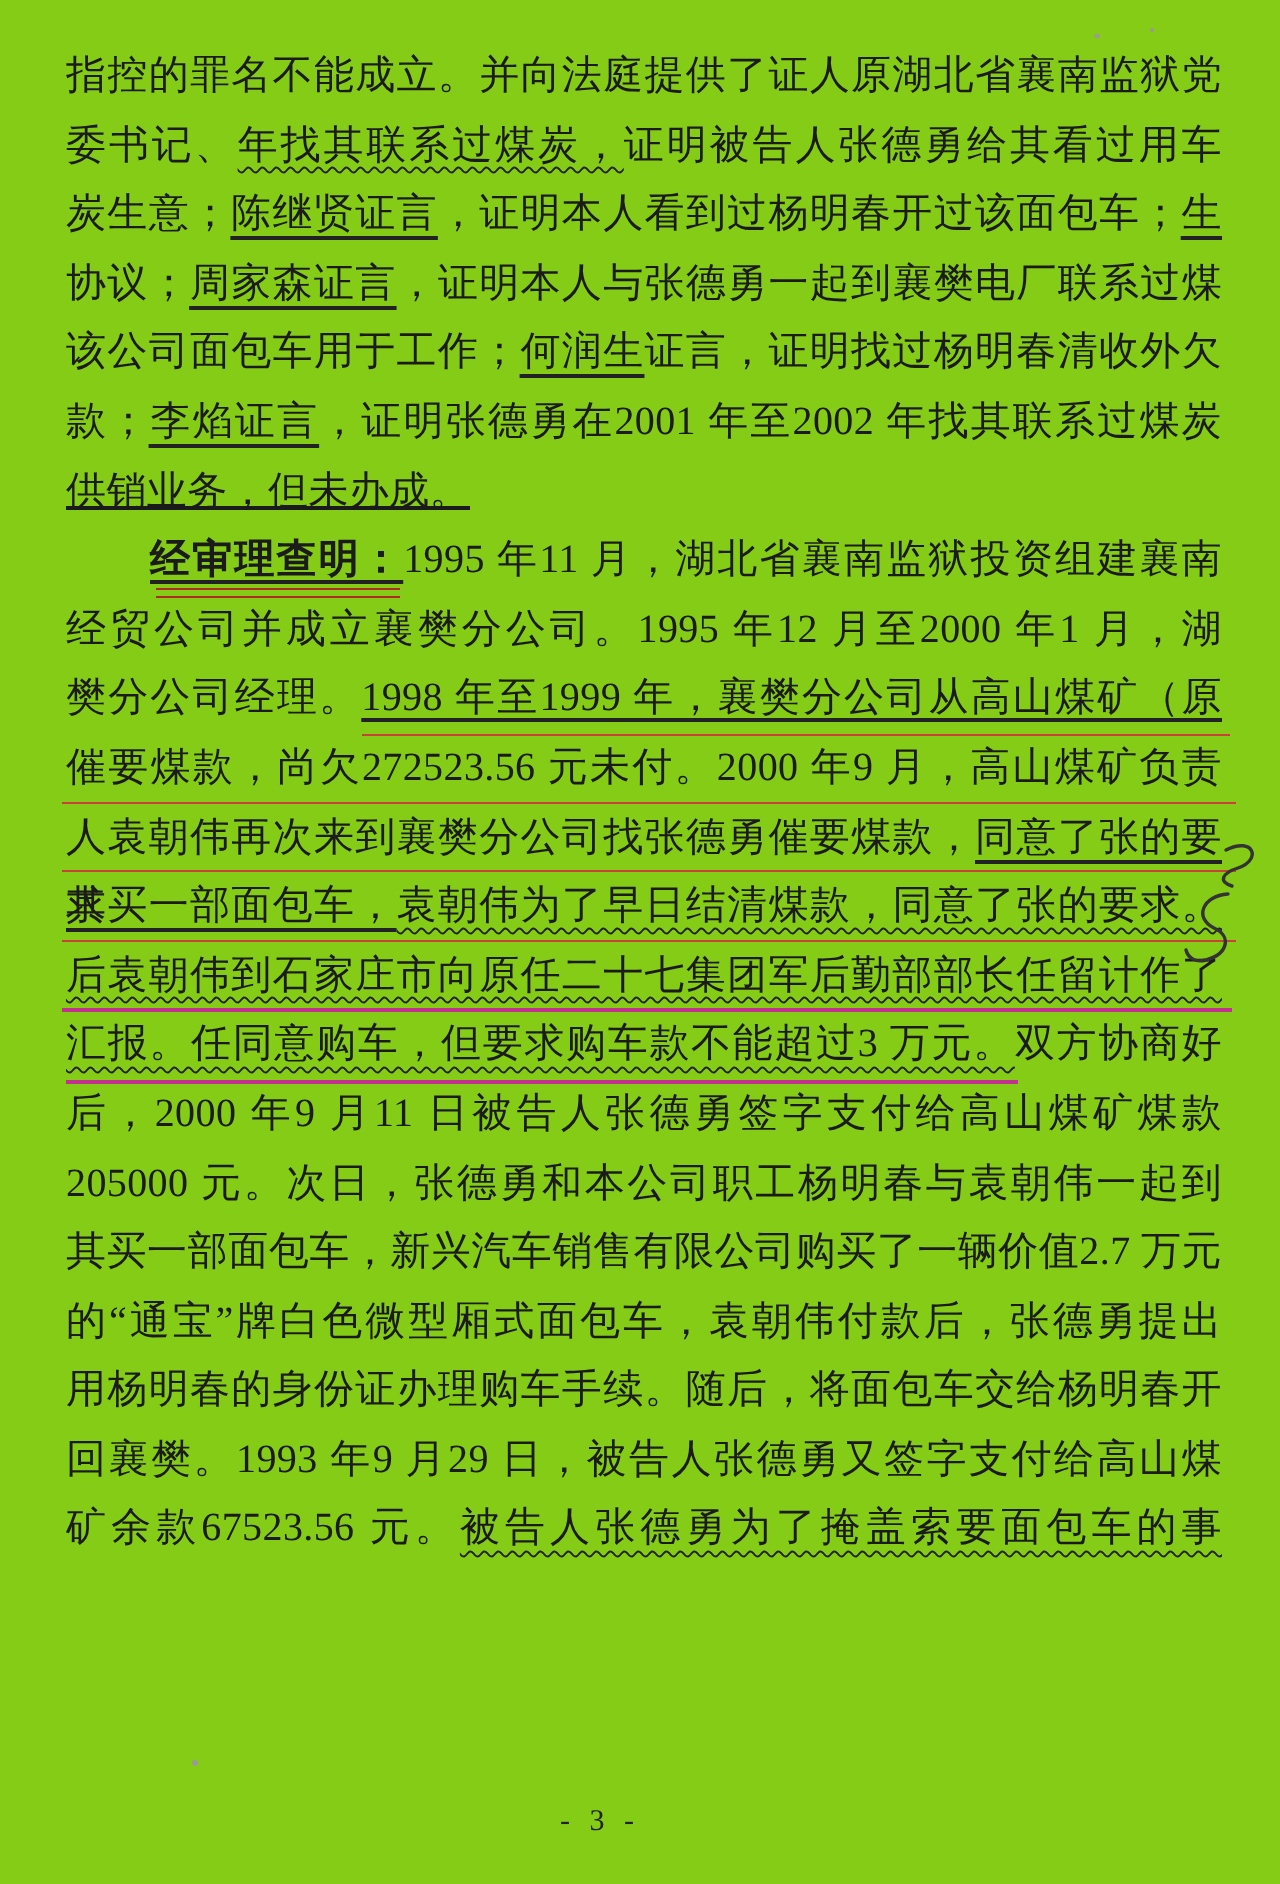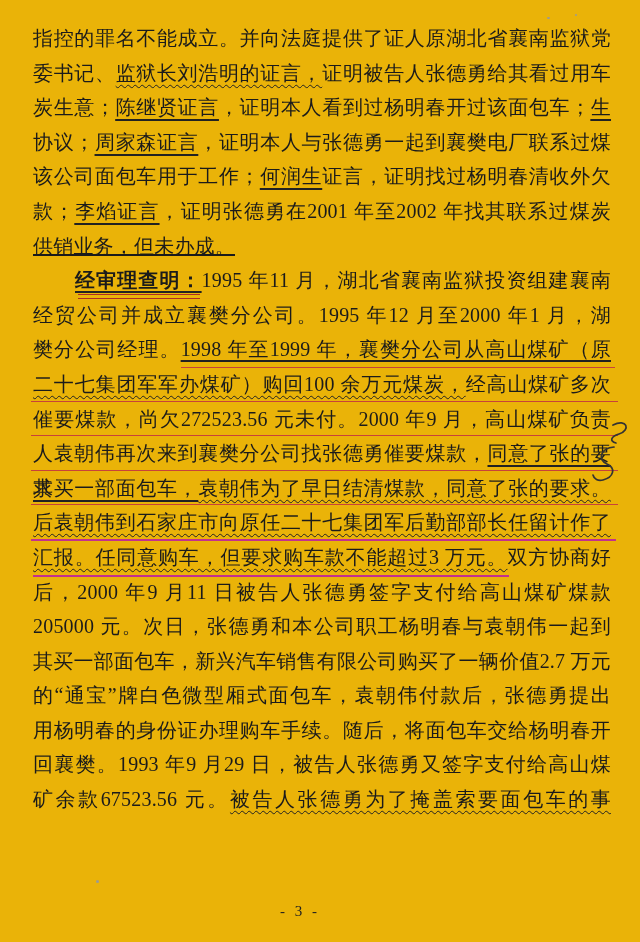--- a/index.html
+++ b/index.html
@@ -3,21 +3,21 @@
 <meta charset="utf-8">
 <style>
   html,body{margin:0;padding:0;}
   body{
     width:640px;height:942px;overflow:hidden;
     background:#e9e9e7;
     font-family:"Liberation Serif","DejaVu Serif",serif;
   }
   .page{
     position:relative;width:640px;height:942px;
-    background:#eab308;
+    background:#84cc16;
     color:#1b1b1b;
   }
   .textblock{
     position:absolute;left:33px;top:21px;width:578px;
   }
   .line{
     position:relative;
     height:34.6px;line-height:34.6px;font-size:20px;
     text-align:justify;text-align-last:justify;
     letter-spacing:0.2px;
@@ -95,30 +95,29 @@
     position:absolute;left:583px;top:417px;width:52px;height:78px;
   }
   .speck{position:absolute;background:#9a9a96;border-radius:50%;}
 </style>
 </head>
 <body>
 
 <div class="page">
   <div class="textblock">
       <div class="line"><span class="seg">指控的罪名不能成立。并向法庭提供了证人原湖北省襄南监狱党</span></div>
-      <div class="line"><span class="seg">委书记、</span><span class="seg u-w">监狱长刘浩明的证言，</span><span class="seg">证明被告人张德勇给其看过用车</span></div>
+      <div class="line"><span class="seg">委书记、</span><span class="seg u-w">年找其联系过煤炭，</span><span class="seg">证明被告人张德勇给其看过用车</span></div>
       <div class="line"><span class="seg">炭生意；</span><span class="seg u-b">陈继贤证言</span><span class="seg">，证明本人看到过杨明春开过该面包车；</span><span class="seg u-b">生</span></div>
       <div class="line"><span class="seg">协议；</span><span class="seg u-b">周家森证言</span><span class="seg">，证明本人与张德勇一起到襄樊电厂联系过煤</span></div>
       <div class="line"><span class="seg">该公司面包车用于工作；</span><span class="seg u-b">何润生</span><span class="seg">证言，证明找过杨明春清收外欠</span></div>
       <div class="line"><span class="seg">款；</span><span class="seg u-b">李焰证言</span><span class="seg">，证明张德勇在2001 年至2002 年找其联系过煤炭</span></div>
       <div class="line no-jl"><span class="seg">供销业务，但未办成。</span></div>
       <div class="line indent"><span class="seg u-dr">经审理查明：</span><span class="seg">1995 年11 月，湖北省襄南监狱投资组建襄南</span></div>
       <div class="line"><span class="seg">经贸公司并成立襄樊分公司。1995 年12 月至2000 年1 月，湖</span></div>
       <div class="line"><span class="seg">樊分公司经理。</span><span class="seg u-br">1998 年至1999 年，襄樊分公司从高山煤矿（原</span></div>
-      <div class="line mark-red"><span class="seg u-w">二十七集团军军办煤矿）购回100 余万元煤炭，</span><span class="seg">经高山煤矿多次</span></div>
       <div class="line mark-red"><span class="seg">催要煤款，尚欠272523.56 元未付。2000 年9 月，高山煤矿负责</span></div>
       <div class="line mark-red"><span class="seg">人袁朝伟再次来到襄樊分公司找张德勇催要煤款，</span><span class="seg u-b">同意了张的要求</span></div>
       <div class="line mark-red"><span class="seg u-b">其买一部面包车，</span><span class="seg u-w">袁朝伟为了早日结清煤款，同意了张的要求。</span></div>
       <div class="line mark-pink"><span class="seg u-w">后袁朝伟到石家庄市向原任二十七集团军后勤部部长任留计作了</span></div>
       <div class="line"><span class="seg u-wp">汇报。任同意购车，但要求购车款不能超过3 万元。</span><span class="seg">双方协商好</span></div>
       <div class="line"><span class="seg">后，2000 年9 月11 日被告人张德勇签字支付给高山煤矿煤款</span></div>
       <div class="line"><span class="seg">205000 元。次日，张德勇和本公司职工杨明春与袁朝伟一起到</span></div>
       <div class="line"><span class="seg">其买一部面包车，新兴汽车销售有限公司购买了一辆价值2.7 万元</span></div>
       <div class="line"><span class="seg">的“通宝”牌白色微型厢式面包车，袁朝伟付款后，张德勇提出</span></div>
       <div class="line"><span class="seg">用杨明春的身份证办理购车手续。随后，将面包车交给杨明春开</span></div>

